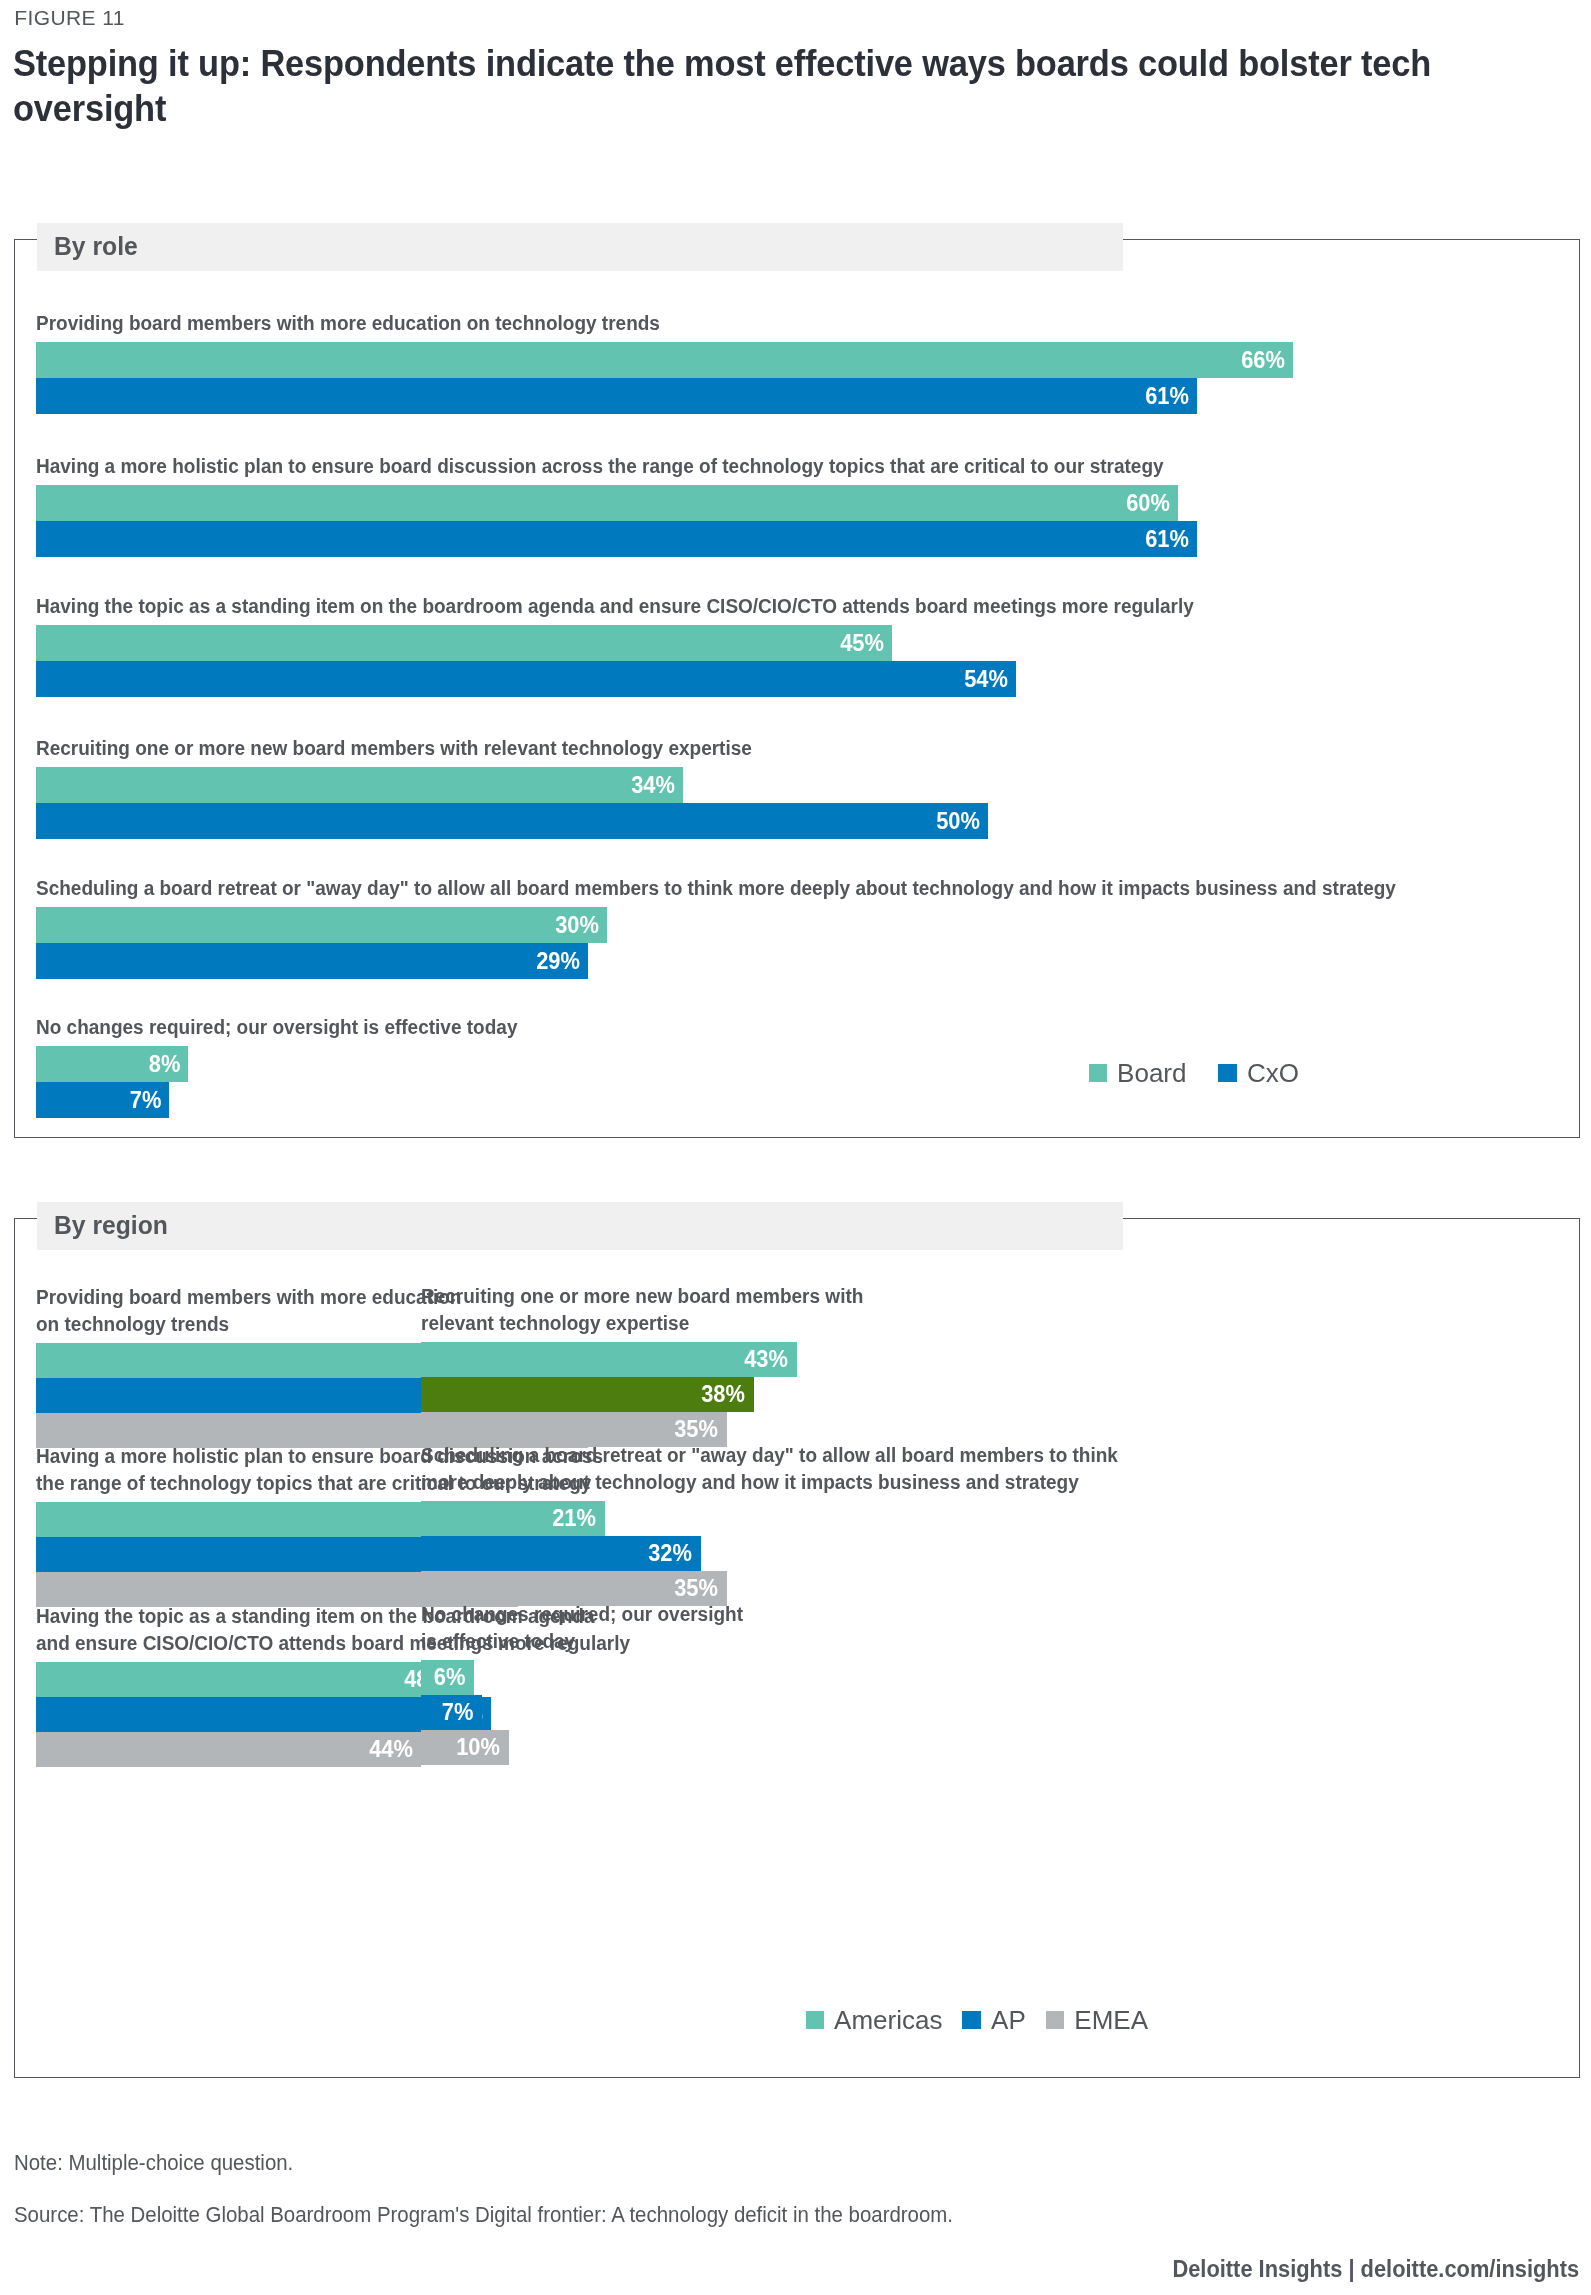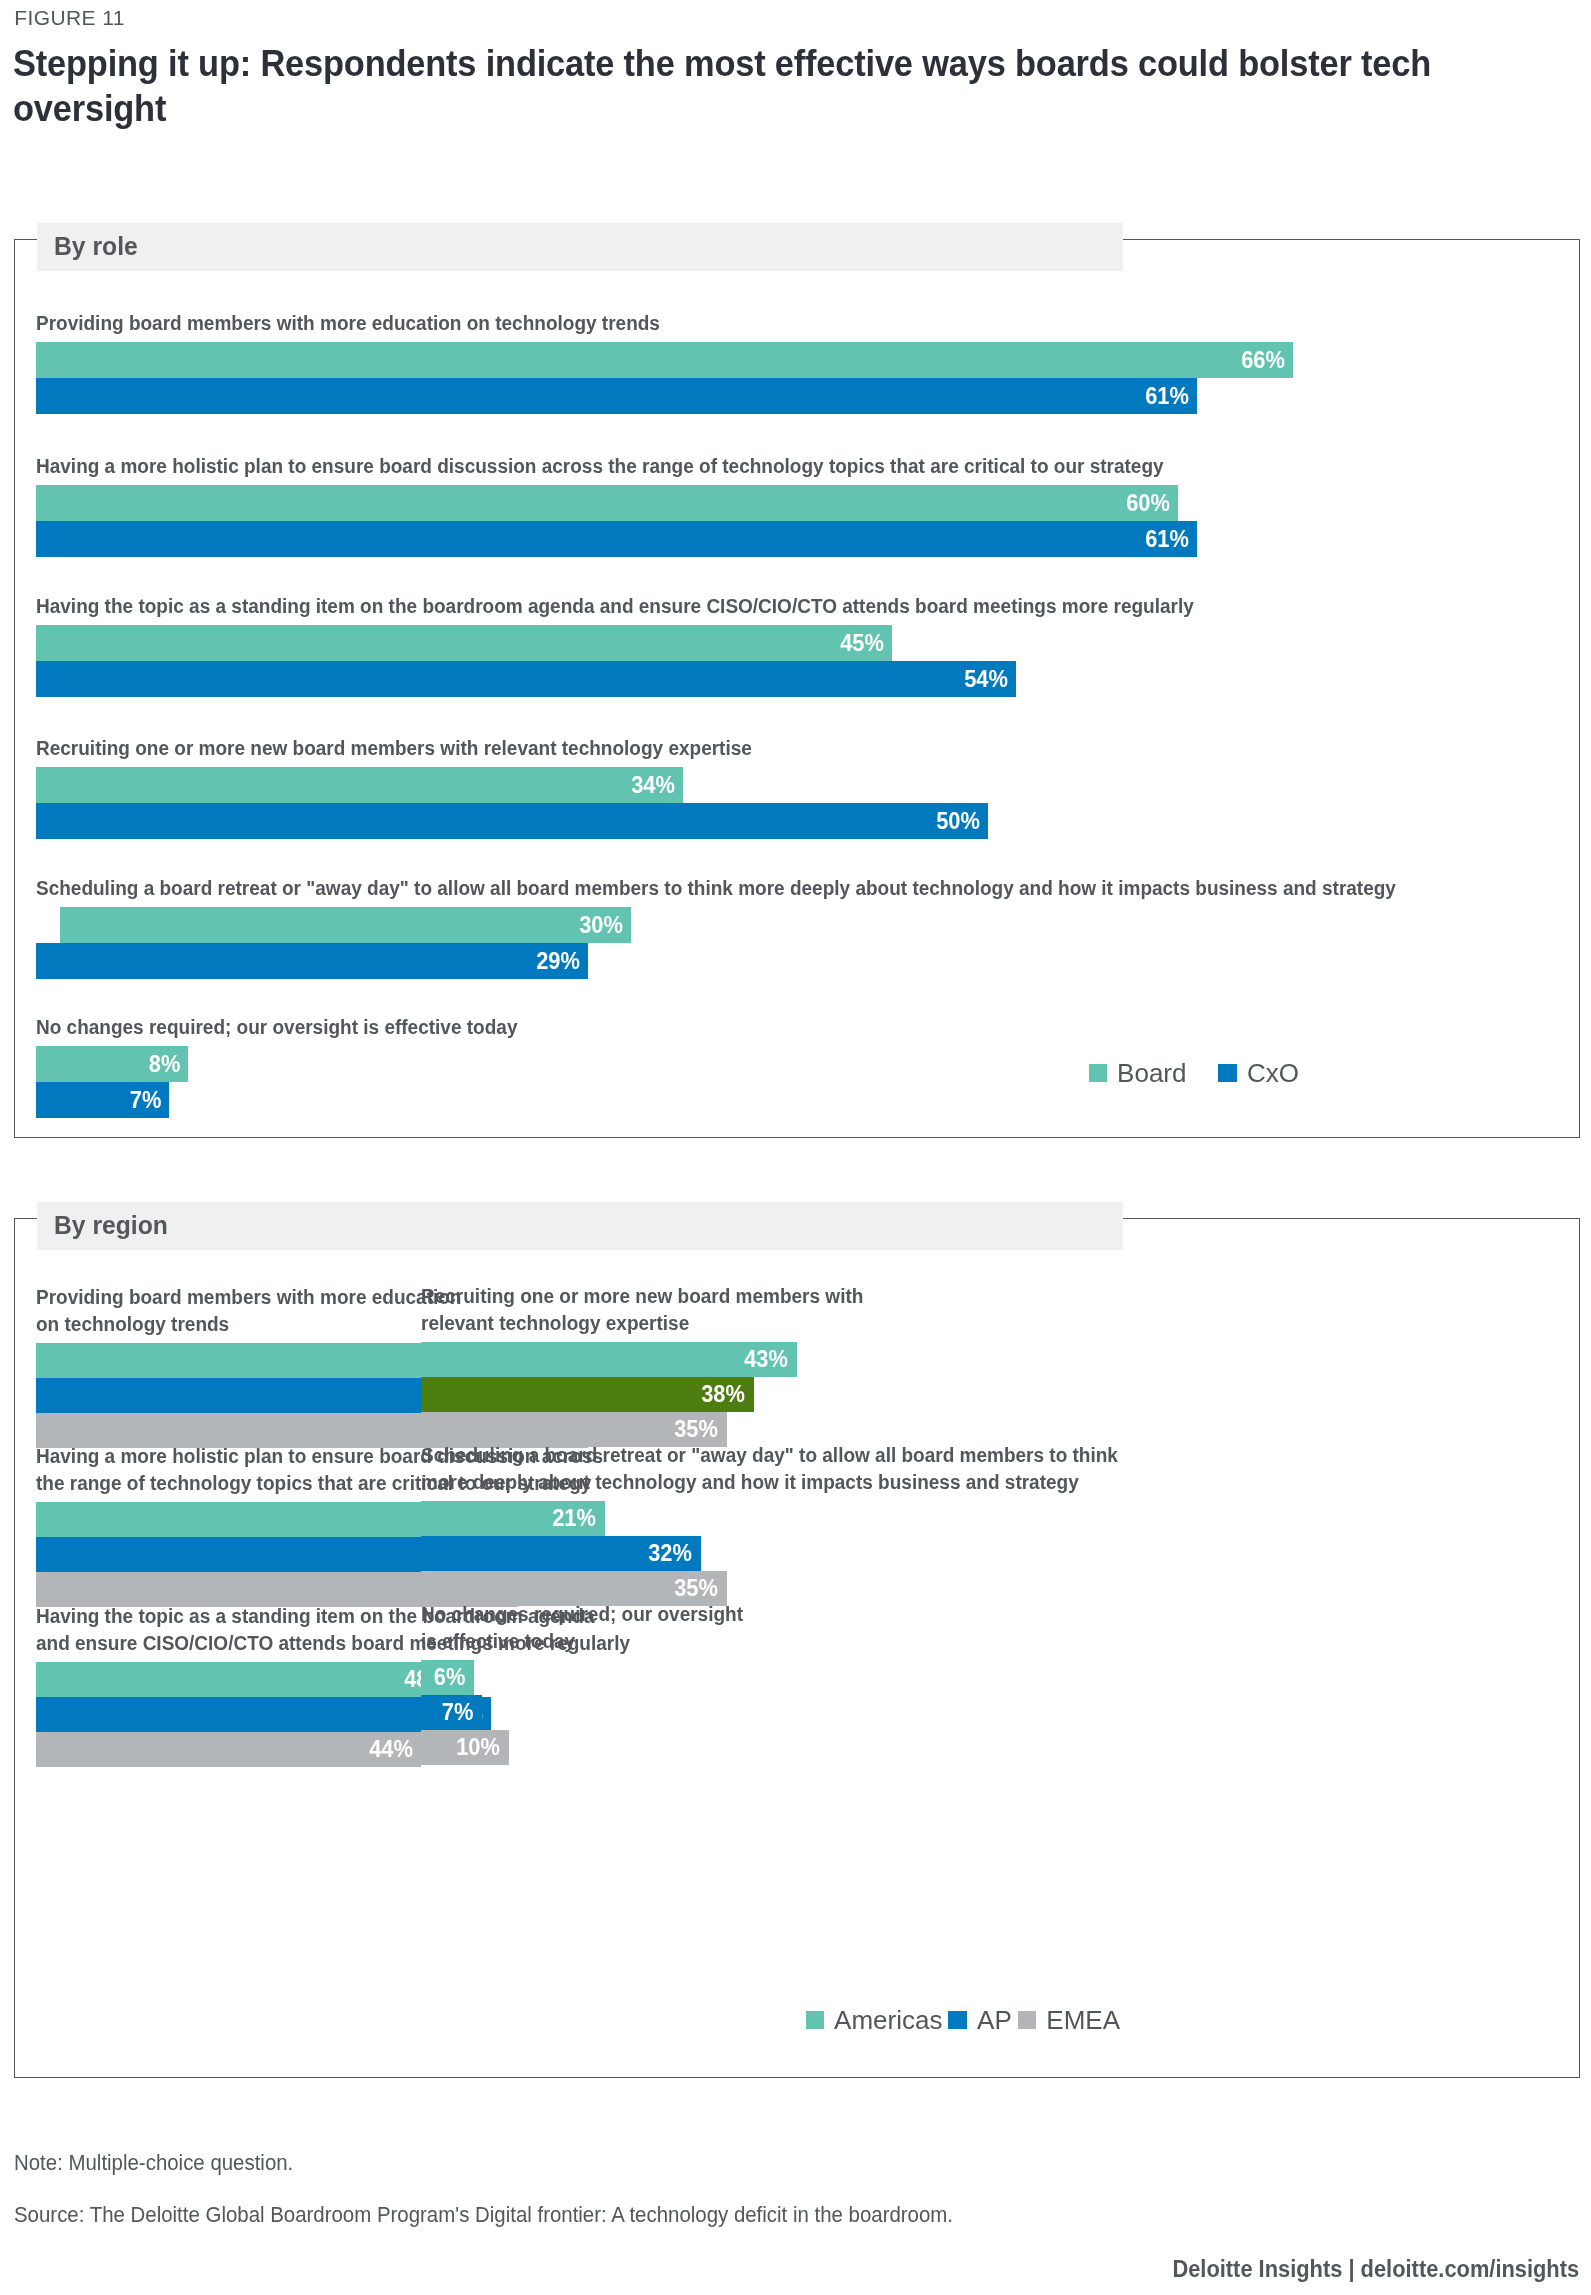--- a/index.html
+++ b/index.html
@@ -223,21 +223,21 @@
         </div>
         <div class="bar-row">
           <div class="bar" style="background: rgb(0, 121, 190); width: 952px;">
             <span>50%</span>
           </div>
         </div>
       </div>
       <div class="group" style="left: 21.5px; top: 635px; width: 1520px;">
         <div class="group-label">Scheduling a board retreat or "away day" to allow all board members to think more deeply about technology and how it impacts business and strategy</div>
         <div class="bar-row">
-          <div class="bar" style="background: rgb(98, 196, 176); width: 571px; margin-left: 24px;">
+          <div class="bar" style="background: rgb(98, 196, 176); width: 571px;">
             <span>30%</span>
           </div>
         </div>
         <div class="bar-row">
           <div class="bar" style="background: rgb(0, 121, 190); width: 552px;">
             <span>29%</span>
           </div>
         </div>
       </div>
       <div class="group" style="left: 21.5px; top: 774px; width: 1520px;">
@@ -379,21 +379,21 @@
             <span>7%</span>
           </div>
         </div>
         <div class="bar-row">
           <div class="bar" style="background: rgb(179, 182, 184); width: 88px;">
             <span>10%</span>
           </div>
         </div>
       </div>
     </div>
-  <div class="legend" id="legend-region" style="left: 760px; top: 788px; gap: 6px;">
+  <div class="legend" id="legend-region" style="left: 760px; top: 788px; gap: 20px;">
       <div class="legend-item">
         <span class="legend-swatch" style="background: rgb(98, 196, 176);"></span>
         <span class="legend-label">Americas</span>
       </div>
       <div class="legend-item">
         <span class="legend-swatch" style="background: rgb(0, 121, 190);"></span>
         <span class="legend-label">AP</span>
       </div>
       <div class="legend-item">
         <span class="legend-swatch" style="background: rgb(179, 182, 184);"></span>

